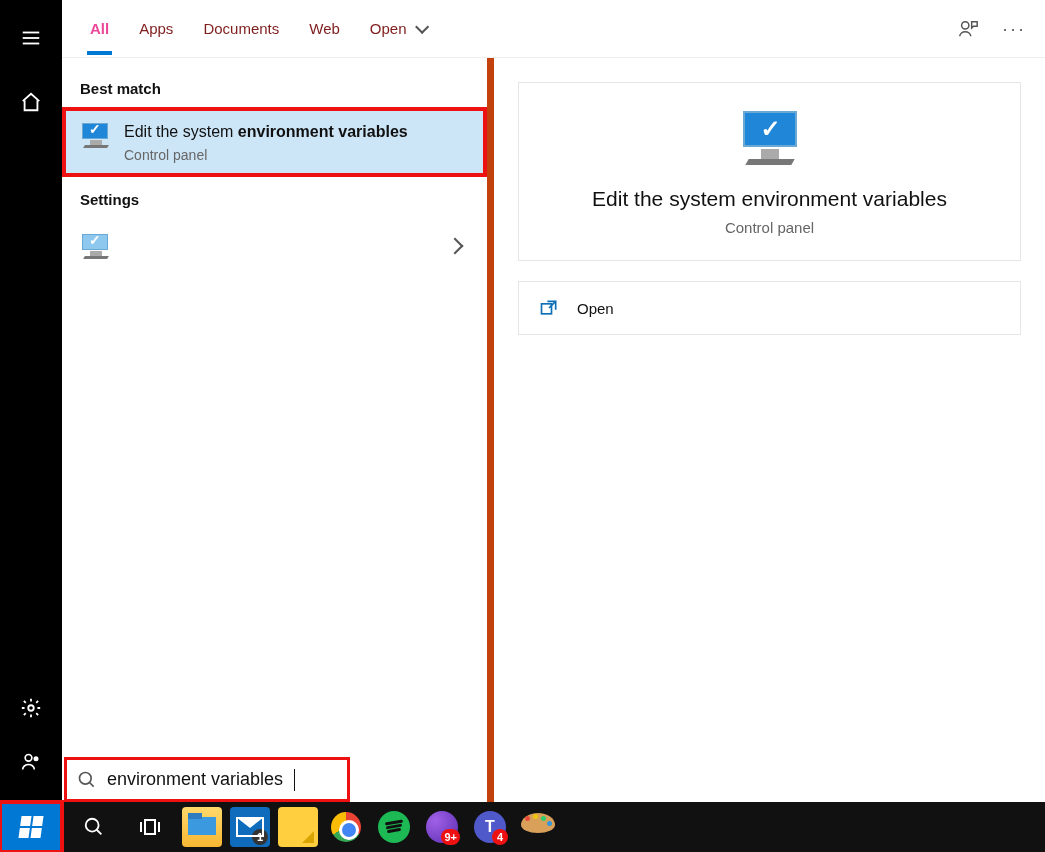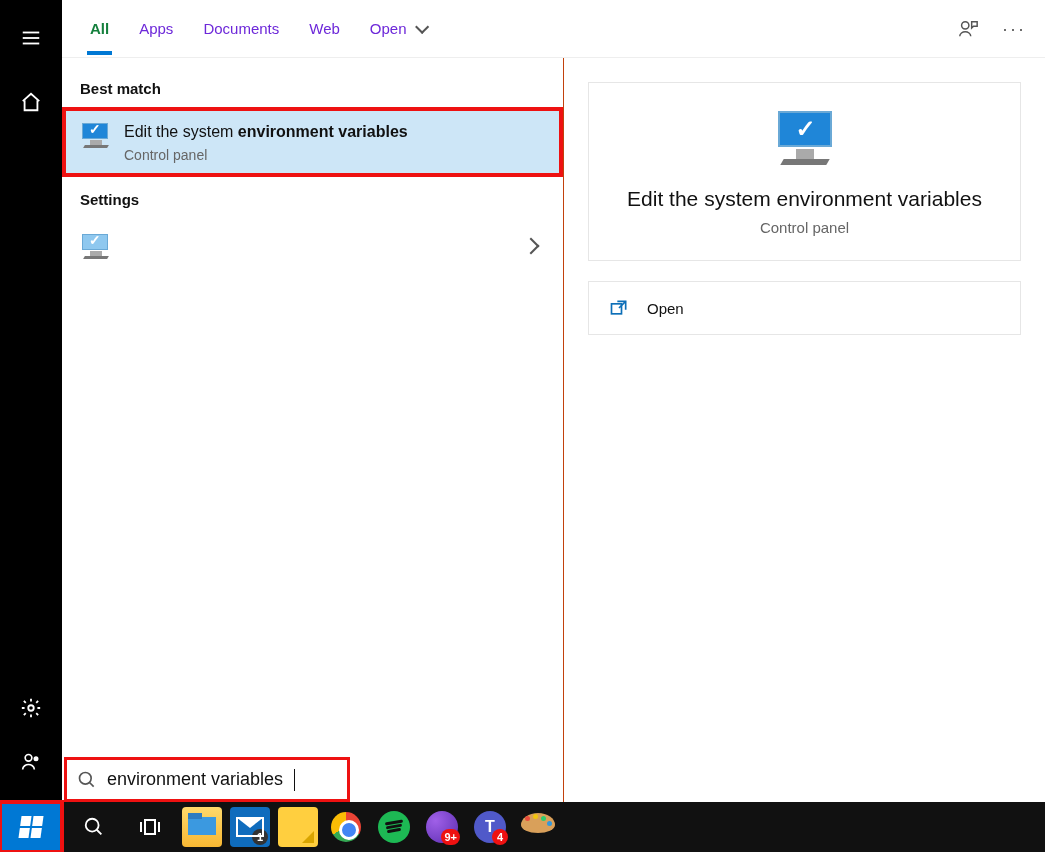--- a/index.html
+++ b/index.html
@@ -25,38 +25,38 @@
     display: flex; flex-direction: column;
   }
 
   
   .tabs {
     height: 58px; display: flex; align-items: center;
     padding-left: 28px; gap: 30px;
     border-bottom: 1px solid #eee;
     position: relative;
   }
-  .tab { font-size: 15px; color: #6d28d9; cursor:pointer; padding: 10px 0; position: relative; }
-  .tab.active { font-weight: 600; color: #15803d; }
+  .tab { font-size: 15px; color: #7f1d1d; cursor:pointer; padding: 10px 0; position: relative; }
+  .tab.active { font-weight: 600; color: #ec4899; }
   .tab.active::after {
     content:""; position:absolute; left:-3px; right:-3px; bottom:-8px;
     height:4px; background:#0078d4;
   }
   .chev-down {
     display:inline-block; width:10px; height:10px; margin-left:4px;
     border-right:2px solid #555; border-bottom:2px solid #555;
     transform: rotate(45deg) translateY(-3px);
   }
   .tabs-right { position:absolute; right:20px; top:0; height:58px; display:flex; align-items:center; gap:24px;}
   .tabs-right .ico { width:22px; height:22px; display:flex; align-items:center; justify-content:center; cursor:pointer; color:#555;}
   .dots { font-size: 18px; letter-spacing: 2px; color:#555; }
 
   
   .body { flex:1; display:flex; position:relative; }
-  .left-col { width: 502px; border-right: 1px solid #c2410c; padding-top: 8px; }
+  .left-col { width: 432px; border-right: 7px solid #c2410c; padding-top: 8px; }
   .right-col { flex:1; }
 
   .section-label {
     font-size: 15px; font-weight: 600; color: #111;
     padding: 14px 18px 10px 18px;
   }
 
   .result {
     display:flex; align-items:flex-start; gap:14px;
     padding: 14px 18px 14px 18px; cursor:pointer; position:relative;

